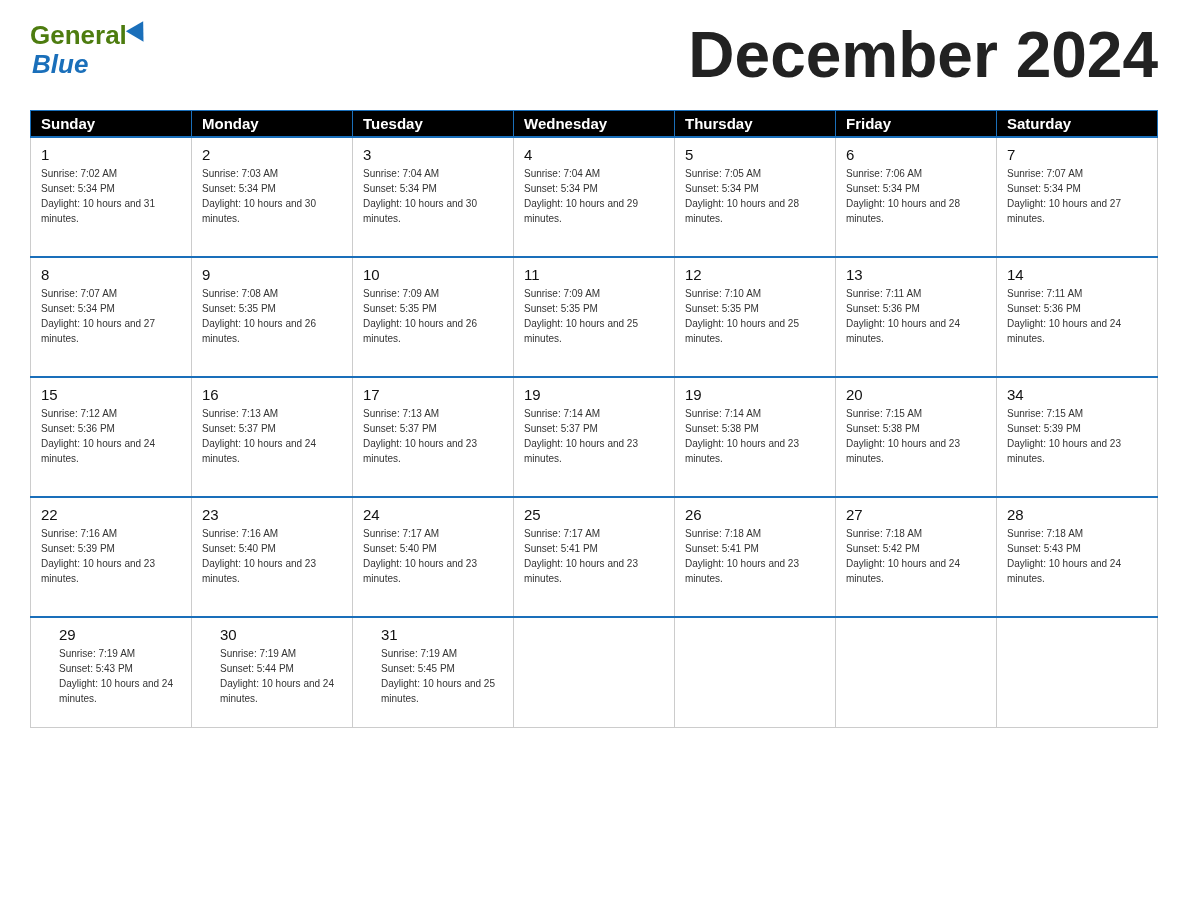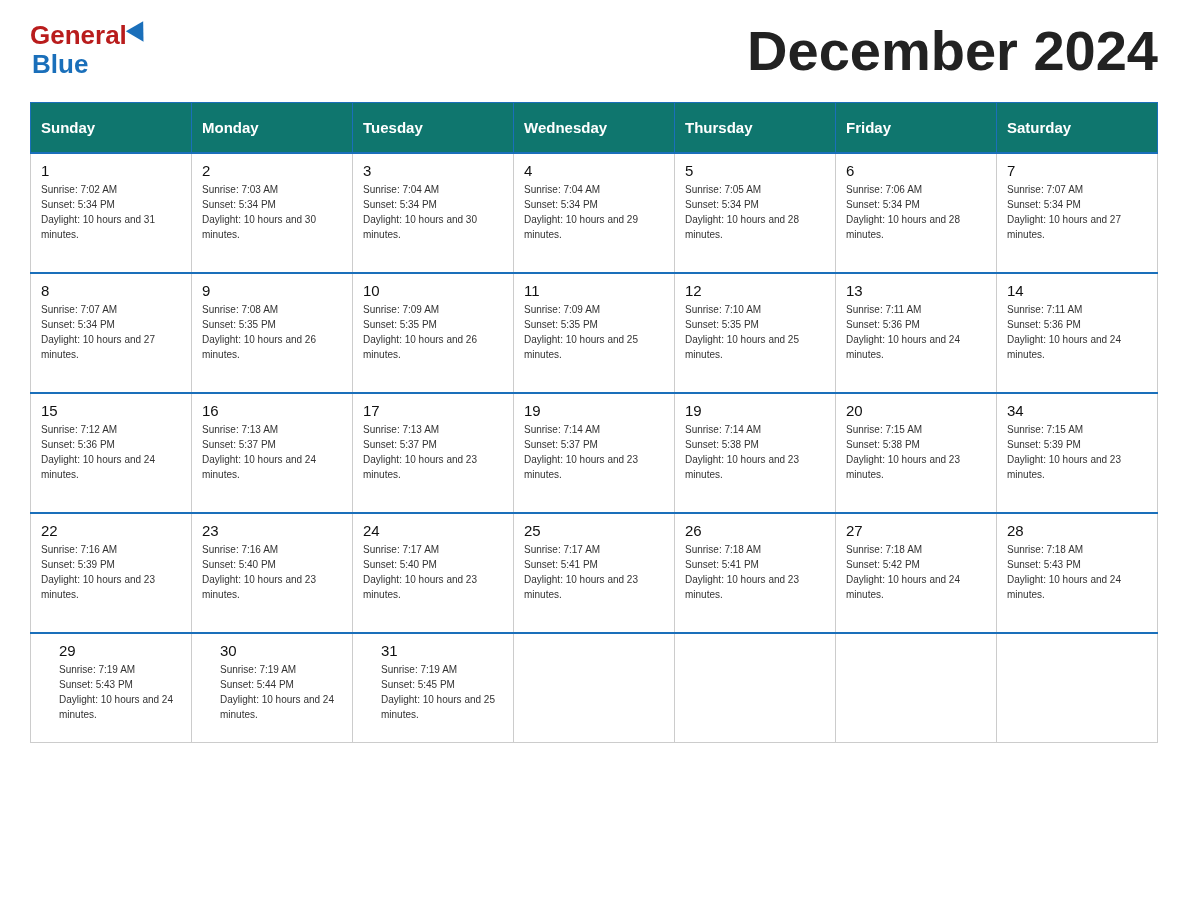--- a/index.html
+++ b/index.html
@@ -21,59 +21,59 @@
       flex-direction: column;
       align-items: flex-start;
     }
     .logo-text {
       display: flex;
       align-items: center;
       font-size: 26px;
       font-weight: bold;
       color: #333;
     }
-    .logo-general { color: #b91c1c; }
+    .logo-general { color: #4d7c0f; }
     .logo-blue { color: #1a6fba; }
     .logo-triangle {
       width: 0;
       height: 0;
       border-left: 10px solid transparent;
       border-right: 10px solid transparent;
       border-top: 18px solid #1a6fba;
       display: inline-block;
       margin-left: 2px;
       transform: rotate(-30deg);
       position: relative;
       top: -2px;
     }
     .title-area {
       text-align: right;
     }
     .month-title {
-      font-size: 56px;
+      font-size: 64px;
       font-weight: bold;
       color: #222;
       line-height: 1.1;
     }
     .location-title {
       font-size: 22px;
       color: #555;
       margin-top: 4px;
     }
     table {
       width: 100%;
       border-collapse: collapse;
       table-layout: fixed;
     }
     thead tr th {
-      background-color: #0f766e;
+      background-color: #000000;
       color: #fff;
       font-size: 15px;
       font-weight: bold;
-      padding: 16px 10px;
+      padding: 4px 10px;
       text-align: left;
       border: 1px solid #1a6fba;
     }
     tbody tr td {
       vertical-align: top;
       padding: 8px 10px;
       border: 1px solid #ccc;
       border-top: 2px solid #1a6fba;
       font-size: 13px;
       color: #333;
@@ -101,21 +101,21 @@
   </style>
 </head>
 <body>
 
 <div class="header">
   <div class="logo">
     <div class="logo-text">
       <span class="logo-general">General</span>
       <span class="logo-triangle"></span>
     </div>
-    <div style="margin-left:2px; margin-top:-2px;">
+    <div style="margin-left:2px; margin-top:-2px;font-style:italic;">
       <span class="logo-blue" style="font-size:26px; font-weight:bold;">Blue</span>
     </div>
   </div>
   <div class="title-area">
     <div class="month-title">December 2024</div>
   </div>
 </div>
 
 <table>
   <thead>

